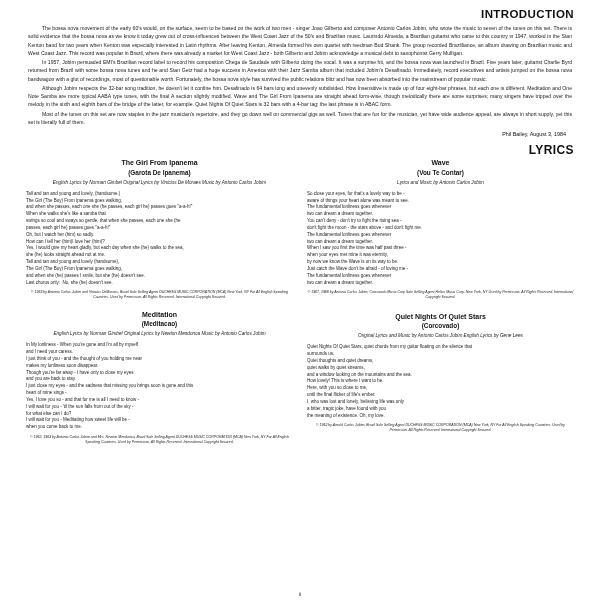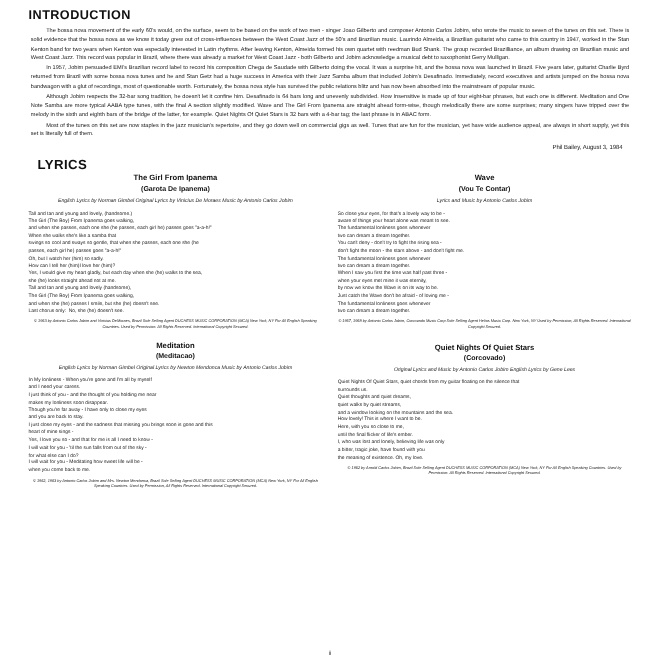--- a/index.html
+++ b/index.html
@@ -15,28 +15,28 @@
     overflow: hidden;
   }
   .page {
     position: relative;
     width: 600px;
     height: 600px;
     box-sizing: border-box;
     padding: 6px 26px 0 26px;
   }
   .section-title {
-    text-align: left;
+    text-align: right;
     font-weight: bold;
     font-size: 11.5px;
     letter-spacing: 0.4px;
     margin: 2px 0 4px 0;
   }
   .lyrics-title {
-    text-align: left;
+    text-align: right;
     font-weight: bold;
     font-size: 12px;
     letter-spacing: 0.4px;
     margin: 6px 0 2px 8px;
   }
   .intro {
     font-size: 5.1px;
     line-height: 1.62;
     text-align: justify;
     margin: 0 2px;

